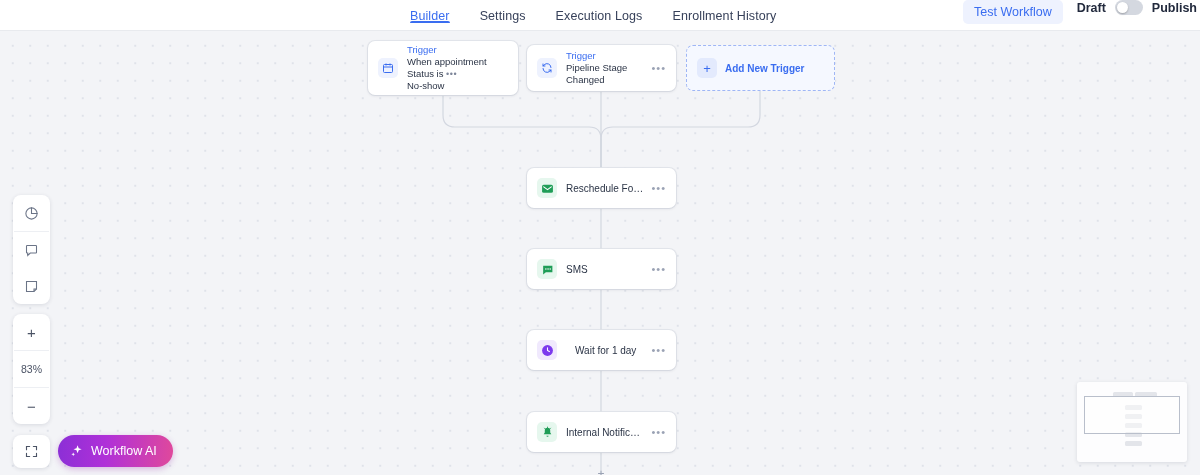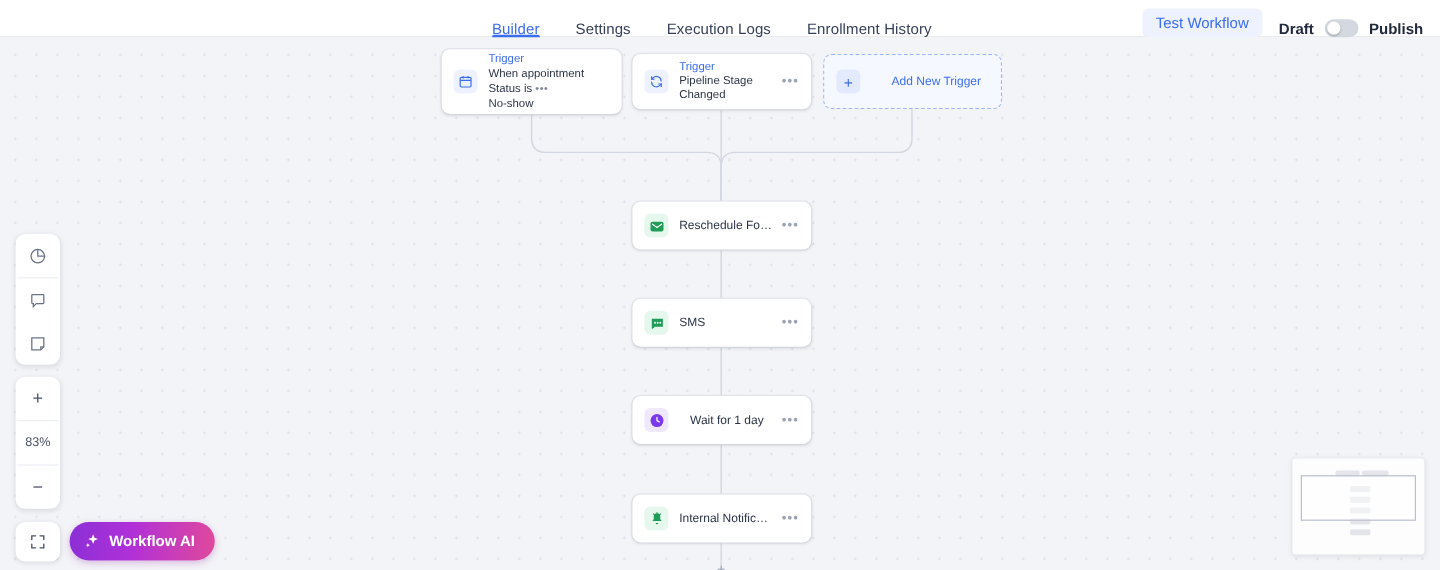--- a/index.html
+++ b/index.html
@@ -12,35 +12,35 @@
   #app { position: relative; width: 1200px; height: 475px; }
 
   
   .header {
     position: absolute; left: 0; top: 0; width: 1200px; height: 31px;
     background: #ffffff; border-bottom: 1px solid #e8eaee;
     z-index: 40;
   }
   .tabs {
     position: absolute; left: 410px; top: 0; height: 31px;
-    display: flex; align-items: flex-end; gap: 30px;
+    display: flex; align-items: center; gap: 30px;
   }
   .tab {
     display: flex; align-items: center; position: relative;
     font-size: 12.5px; color: #37415a; letter-spacing: .1px;
     cursor: pointer; white-space: nowrap;
   }
   .tab.active { color: #3a6df0; font-weight: 400; }
   .tab.active::after {
     content: ""; position: absolute; left: 0; right: 0; bottom: 0;
     height: 2px; background: #3a6df0; border-radius: 2px 2px 0 0;
   }
   .header-right {
-    position: absolute; right: 14px; top: 0; height: 31px;
-    display: flex; align-items: flex-end; gap: 14px;
+    position: absolute; right: 3px; top: 0; height: 31px;
+    display: flex; align-items: flex-start; gap: 14px;
   }
   .test-workflow {
     font-size: 12.5px; color: #3a6df0; background: #eef2fe;
     padding: 5px 11px; border-radius: 5px; cursor: pointer;
     white-space: nowrap;
   }
   .draft-label, .publish-label {
     font-size: 12.5px; color: #222a3d; white-space: nowrap; cursor: pointer;
   }
   .toggle {
@@ -109,21 +109,21 @@
     position: absolute; left: 686px; top: 14px; width: 149px; height: 46px;
     border: 1px dashed #9fb6f5; border-radius: 7px; background: #f5f8ff;
     display: flex; align-items: center; cursor: pointer;
   }
   #add-trigger .plus-box {
     width: 20px; height: 20px; margin-left: 10px; border-radius: 5px;
     background: #e3eafd; color: #3a6df0; font-size: 13px;
     display: flex; align-items: center; justify-content: center;
   }
   #add-trigger .atl {
-    font-size: 10px; color: #3a6df0; margin-left: 26px; white-space: nowrap;
+    font-size: 10px; color: #3a6df0; margin-left: 8px; white-space: nowrap; font-weight: bold;
   }
 
   .action-node { left: 527px; width: 149px; height: 40px; }
   #node-email  { top: 137px; }
   #node-sms    { top: 218px; }
   #node-wait   { top: 299px; text-align: center; }
   #node-notify { top: 381px; }
   .ic-green  { background: #e6f7ee; }
   .ic-purple { background: #f0e9fd; }
 
@@ -149,21 +149,21 @@
   }
   .lt-div { height: 1px; background: #edeff3; margin: 0 1px; }
   .zoom-val { font-size: 10.5px; color: #4b5365; }
 
   
   #workflow-ai {
     position: absolute; left: 58px; top: 435px; height: 32px;
     padding: 0 16px 0 12px; border-radius: 17px;
     background: linear-gradient(95deg,#8b2fd6 0%,#b030d8 42%,#e0499b 100%);
     display: flex; align-items: center; gap: 7px;
-    color: #ffffff; font-size: 12.5px; font-weight: bold;
+    color: #ffffff; font-size: 12.5px; font-weight: normal;
     box-shadow: 0 2px 6px rgba(150,40,170,.30); cursor: pointer;
     z-index: 31; white-space: nowrap;
   }
 
   
   #minimap {
     position: absolute; left: 1077px; top: 382px; width: 110px; height: 80px;
     background: #fdfdfe; border-radius: 3px;
     box-shadow: 0 1px 4px rgba(26,32,54,.12);
     z-index: 30; overflow: hidden;

